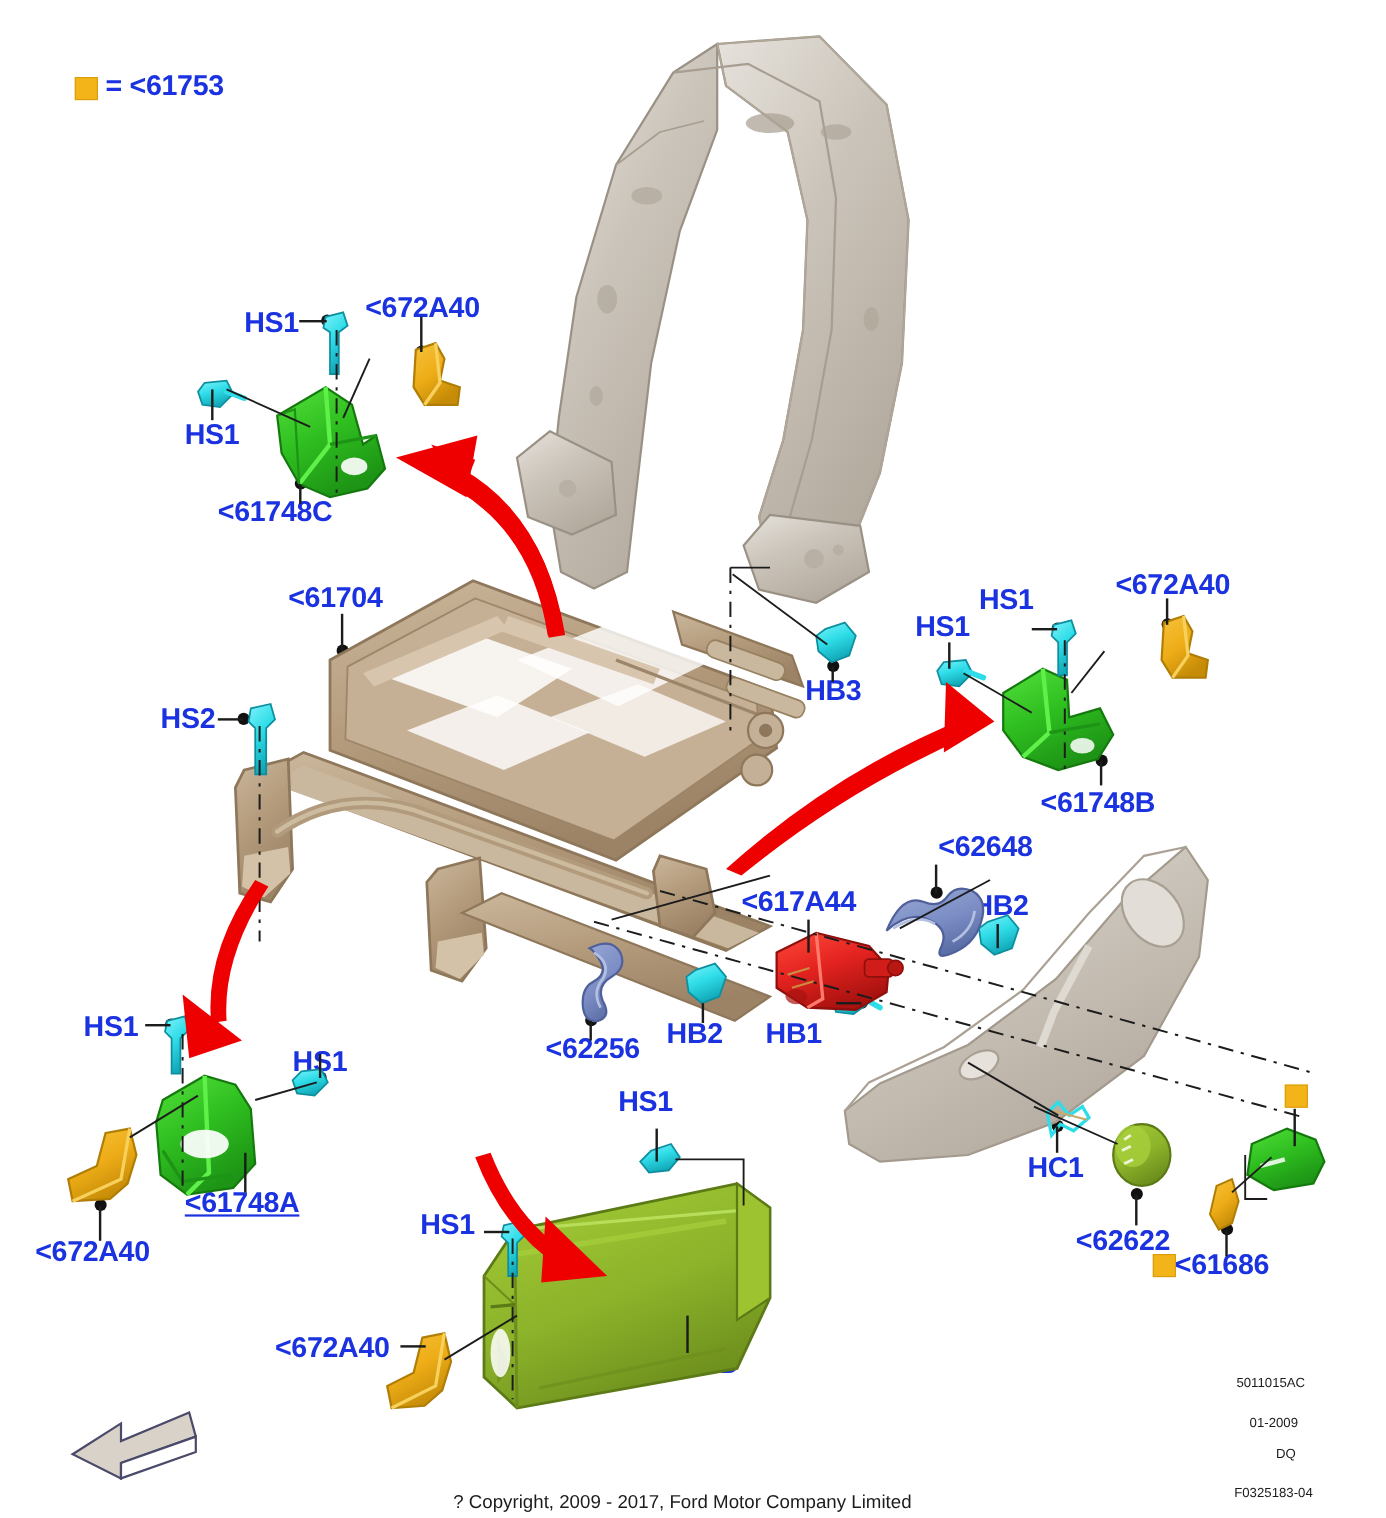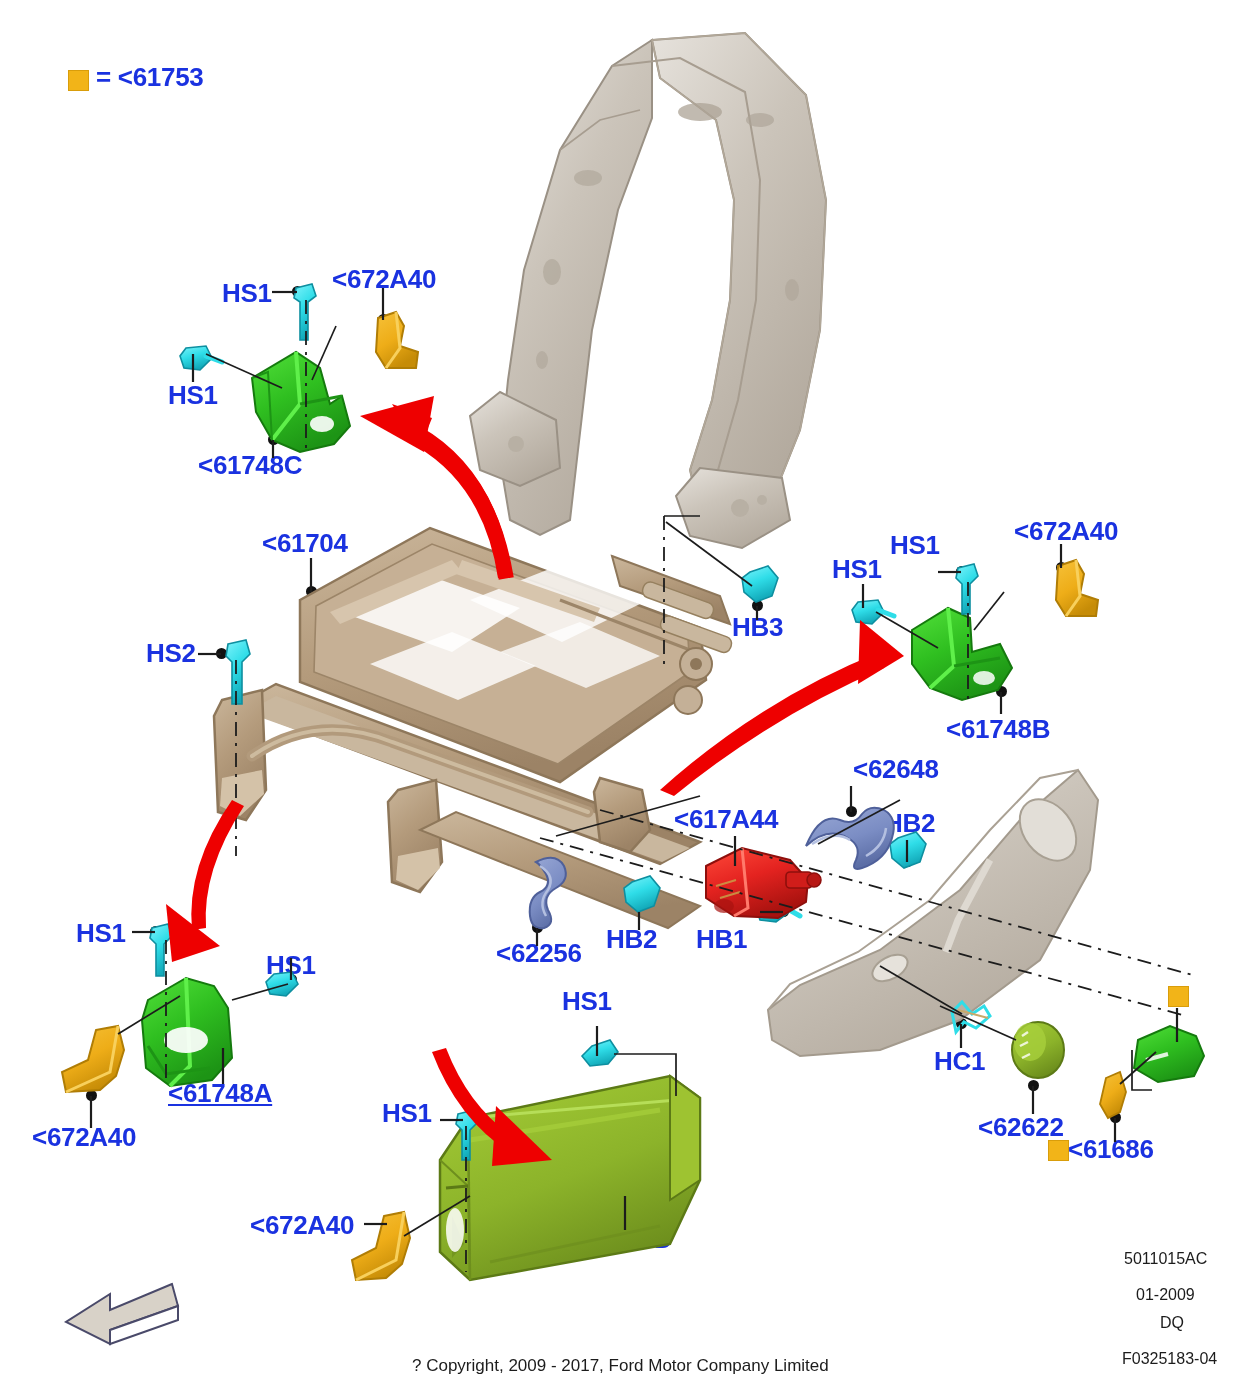--- a/index.html
+++ b/index.html
@@ -13,21 +13,21 @@
 
   
   .dot{position:absolute;width:11px;height:11px;border-radius:50%;
        background:#111;}
 
   
   .sq{position:absolute;width:19px;height:19px;background:#f2b418;
       border:1px solid #d99d0a;}
 
   
-  .foot{position:absolute;color:#1c1c1c;font-size:16px;white-space:nowrap;}
+  .foot{position:absolute;color:#1c1c1c;font-size:12px;white-space:nowrap;}
   .foot.c{font-size:17px;}
 
   svg{position:absolute;left:0;top:0;width:1260px;height:1380px;
       overflow:visible;pointer-events:none;}
   .svgtop{z-index:5;}
   .svgbot{z-index:1;}
 </style>
 </head>
 <body>
 

